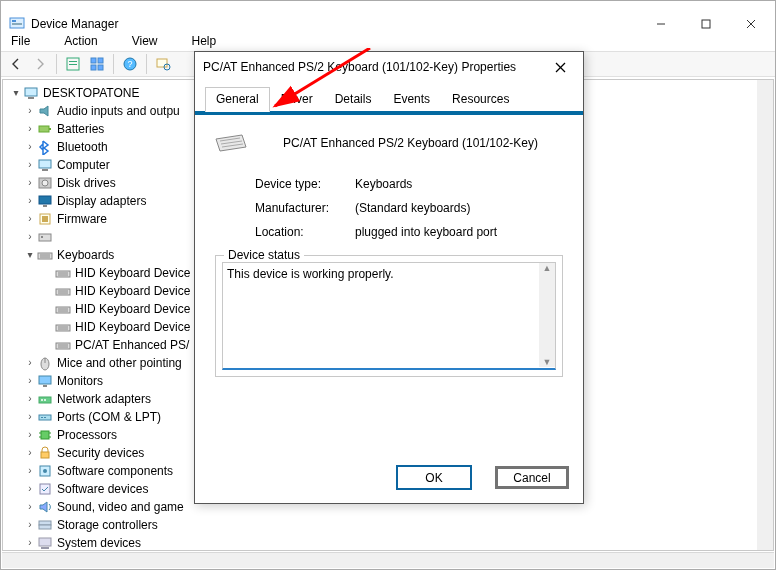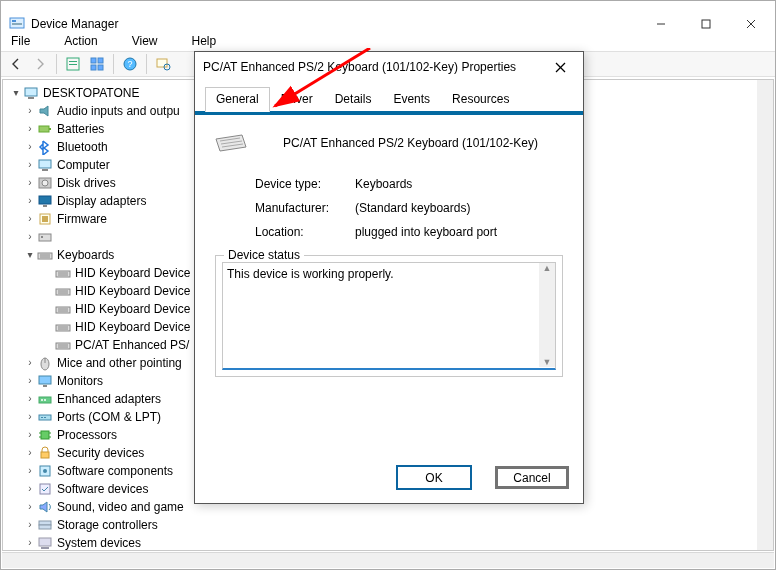--- a/index.html
+++ b/index.html
@@ -284,21 +284,21 @@
           </svg>
           <span>Monitors</span>
         </div>
         <div class="row ind2">
           <span class="tw">›</span>
           <svg class="ico" viewBox="0 0 16 16">
             <rect x="2" y="6" width="12" height="6" fill="#6c8" stroke="#4a6"></rect>
             <circle cx="5" cy="9" r="1" fill="#fff"></circle>
             <circle cx="8" cy="9" r="1" fill="#fff"></circle>
           </svg>
-          <span>Enhanced adapters</span>
+          <span>Network adapters</span>
         </div>
         <div class="row ind2">
           <span class="tw">›</span>
           <svg class="ico" viewBox="0 0 16 16">
             <rect x="2" y="6" width="12" height="5" fill="#ade" stroke="#48a"></rect>
             <rect x="4" y="8" width="2" height="1" fill="#48a"></rect>
             <rect x="7" y="8" width="2" height="1" fill="#48a"></rect>
           </svg>
           <span>Ports (COM &amp; LPT)</span>
         </div>

